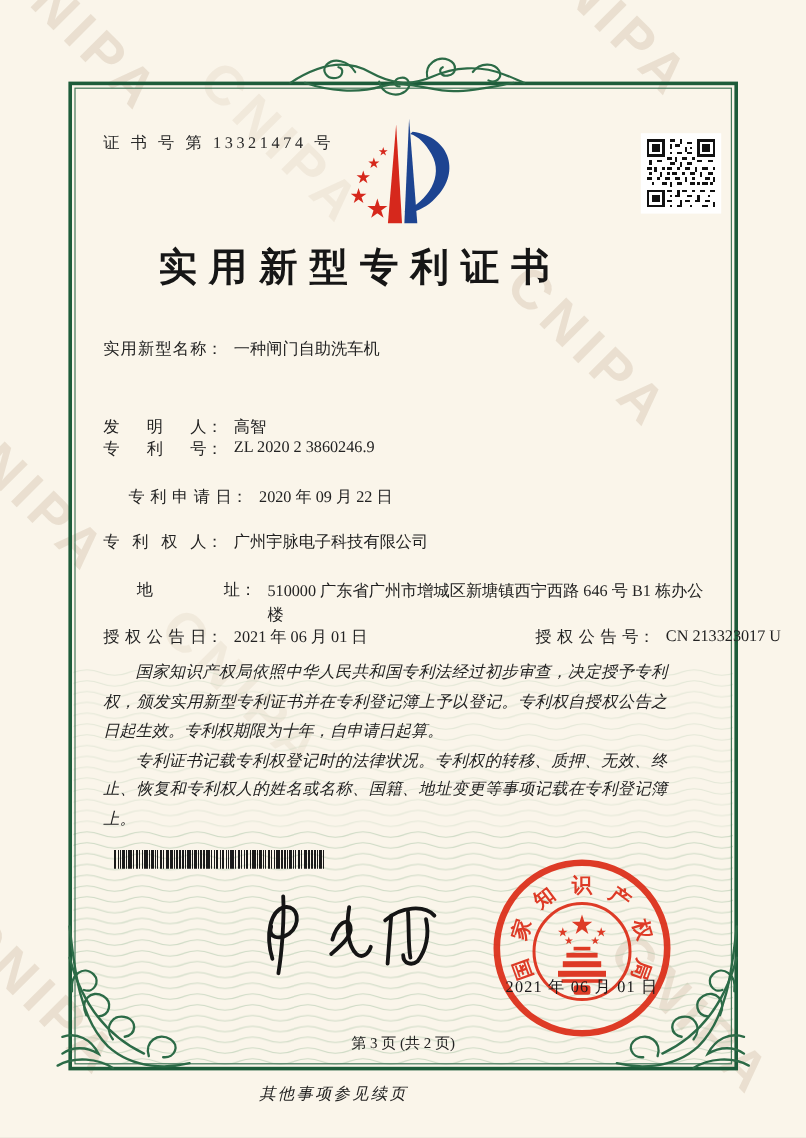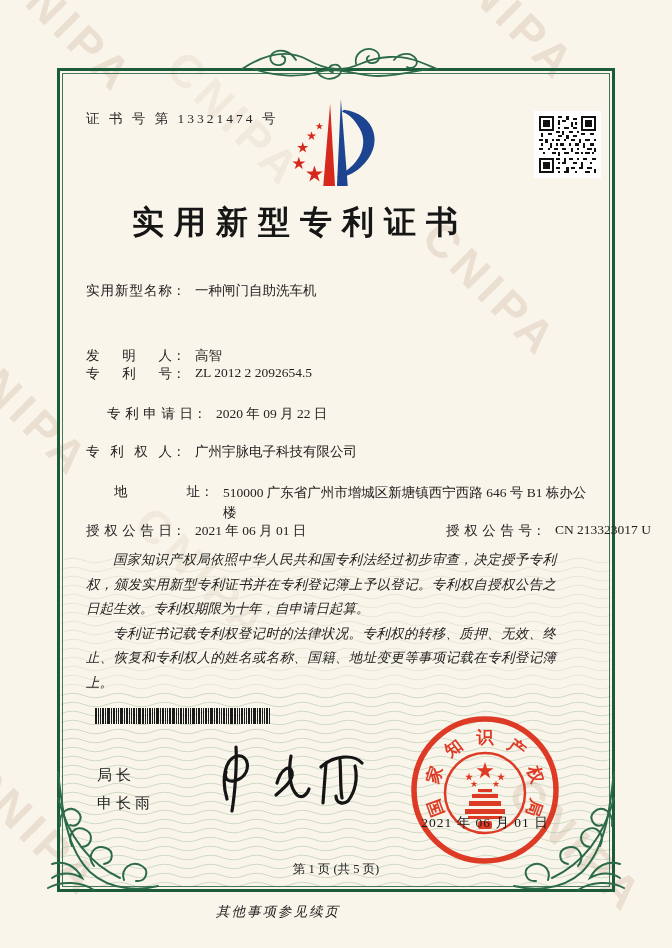--- a/index.html
+++ b/index.html
@@ -155,21 +155,21 @@
   <div class="row" style="top:282px;">
     <span class="flabel">实用新型名称</span><span class="colon">：</span>
     <span class="fval">一种闸门自助洗车机</span>
   </div>
   <div class="row" style="top:323px;margin-top:24px;">
     <span class="flabel">发明人</span><span class="colon">：</span>
     <span class="fval">高智</span>
   </div>
   <div class="row" style="top:365px;">
     <span class="flabel">专利号</span><span class="colon">：</span>
-    <span class="fval">ZL 2012 2 2092654.5</span>
+    <span class="fval">ZL 2020 2 3860246.9</span>
   </div>
   <div class="row" style="top:405px;margin-left:21px;">
     <span class="flabel">专利申请日</span><span class="colon">：</span>
     <span class="fval">2020 年 09 月 22 日</span>
   </div>
   <div class="row" style="top:443px;">
     <span class="flabel">专利权人</span><span class="colon">：</span>
     <span class="fval">广州宇脉电子科技有限公司</span>
   </div>
   <div class="row" style="top:483px;margin-left:28px;">
@@ -189,24 +189,20 @@
     <p>国家知识产权局依照中华人民共和国专利法经过初步审查，决定授予专利权，颁发实用新型专利证书并在专利登记簿上予以登记。专利权自授权公告之日起生效。专利权期限为十年，自申请日起算。</p>
     <p>专利证书记载专利权登记时的法律状况。专利权的转移、质押、无效、终止、恢复和专利权人的姓名或名称、国籍、地址变更等事项记载在专利登记簿上。</p>
   </div>
 
   <svg class="barcode" width="176" height="16" viewBox="0 0 176 16" shape-rendering="crispEdges">
     <g fill="#1a1a1a">
       <path d="M0 0h2v16h-2z M3 0h1v16h-1z M5 0h1v16h-1z M7 0h2v16h-2z M10 0h1v16h-1z M12 0h3v16h-3z M16 0h1v16h-1z M18 0h2v16h-2z M21 0h1v16h-1z M23 0h1v16h-1z M25 0h3v16h-3z M29 0h1v16h-1z M31 0h2v16h-2z M34 0h1v16h-1z M36 0h1v16h-1z M38 0h2v16h-2z M41 0h1v16h-1z M43 0h3v16h-3z M47 0h2v16h-2z M50 0h1v16h-1z M52 0h1v16h-1z M54 0h2v16h-2z M57 0h1v16h-1z M59 0h1v16h-1z M61 0h3v16h-3z M65 0h1v16h-1z M67 0h2v16h-2z M70 0h1v16h-1z M72 0h1v16h-1z M74 0h2v16h-2z M77 0h3v16h-3z M81 0h1v16h-1z M83 0h1v16h-1z M85 0h2v16h-2z M88 0h1v16h-1z M90 0h2v16h-2z M93 0h1v16h-1z M95 0h1v16h-1z M97 0h3v16h-3z M101 0h1v16h-1z M103 0h2v16h-2z M106 0h1v16h-1z M108 0h1v16h-1z M110 0h2v16h-2z M113 0h1v16h-1z M115 0h3v16h-3z M119 0h1v16h-1z M121 0h2v16h-2z M124 0h1v16h-1z M126 0h1v16h-1z M128 0h2v16h-2z M131 0h1v16h-1z M133 0h1v16h-1z M135 0h3v16h-3z M139 0h2v16h-2z M142 0h1v16h-1z M144 0h1v16h-1z M146 0h2v16h-2z M149 0h1v16h-1z M151 0h1v16h-1z M153 0h2v16h-2z M156 0h1v16h-1z M158 0h3v16h-3z M162 0h1v16h-1z M164 0h2v16h-2z M167 0h1v16h-1z M169 0h1v16h-1z M171 0h2v16h-2z M174 0h1v16h-1z"></path>
     </g>
   </svg>
 
-  <div class="director">
-    <div>局长</div>
-    <div>申长雨</div>
-  </div>
 
   <svg class="signature" width="165" height="72" viewBox="0 0 165 72">
     <g fill="none" stroke="#151515" stroke-width="3.2" stroke-linecap="round" stroke-linejoin="round">
       <path d="M22 56 C16 36 20 16 32 13 C44 11 46 28 36 35 C27 41 18 38 21 29"></path>
       <path d="M31 4 C32 22 30 50 27 68"></path>
       <path d="M72 40 C76 26 85 21 87 29 C89 37 78 46 71 52"></path>
       <path d="M86 13 C83 30 85 45 92 52 C97 56 102 52 104 46"></path>
       <path d="M116 24 C129 12 149 11 157 20"></path>
       <path d="M121 20 L118 60"></path>
       <path d="M135 17 C136 31 135 45 137 55"></path>
@@ -236,17 +232,17 @@
     <span class="sc" style="transform:rotate(-73deg) translateY(-53px);">家</span>
     <span class="sc" style="transform:rotate(-37deg) translateY(-53px);">知</span>
     <span class="sc" style="transform:rotate(0deg) translateY(-53px);">识</span>
     <span class="sc" style="transform:rotate(37deg) translateY(-53px);">产</span>
     <span class="sc" style="transform:rotate(73deg) translateY(-53px);">权</span>
     <span class="sc" style="transform:rotate(110deg) translateY(-53px);">局</span>
   </div>
 
   <div class="seal-date">2021 年 06 月 01 日</div>
 
-  <div class="page-info">第 1 页 (共 5 页)</div>
+  <div class="page-info">第 3 页 (共 2 页)</div>
 
   <div class="footer-note">其他事项参见续页</div>
 
 </div>
 
 </body></html>

